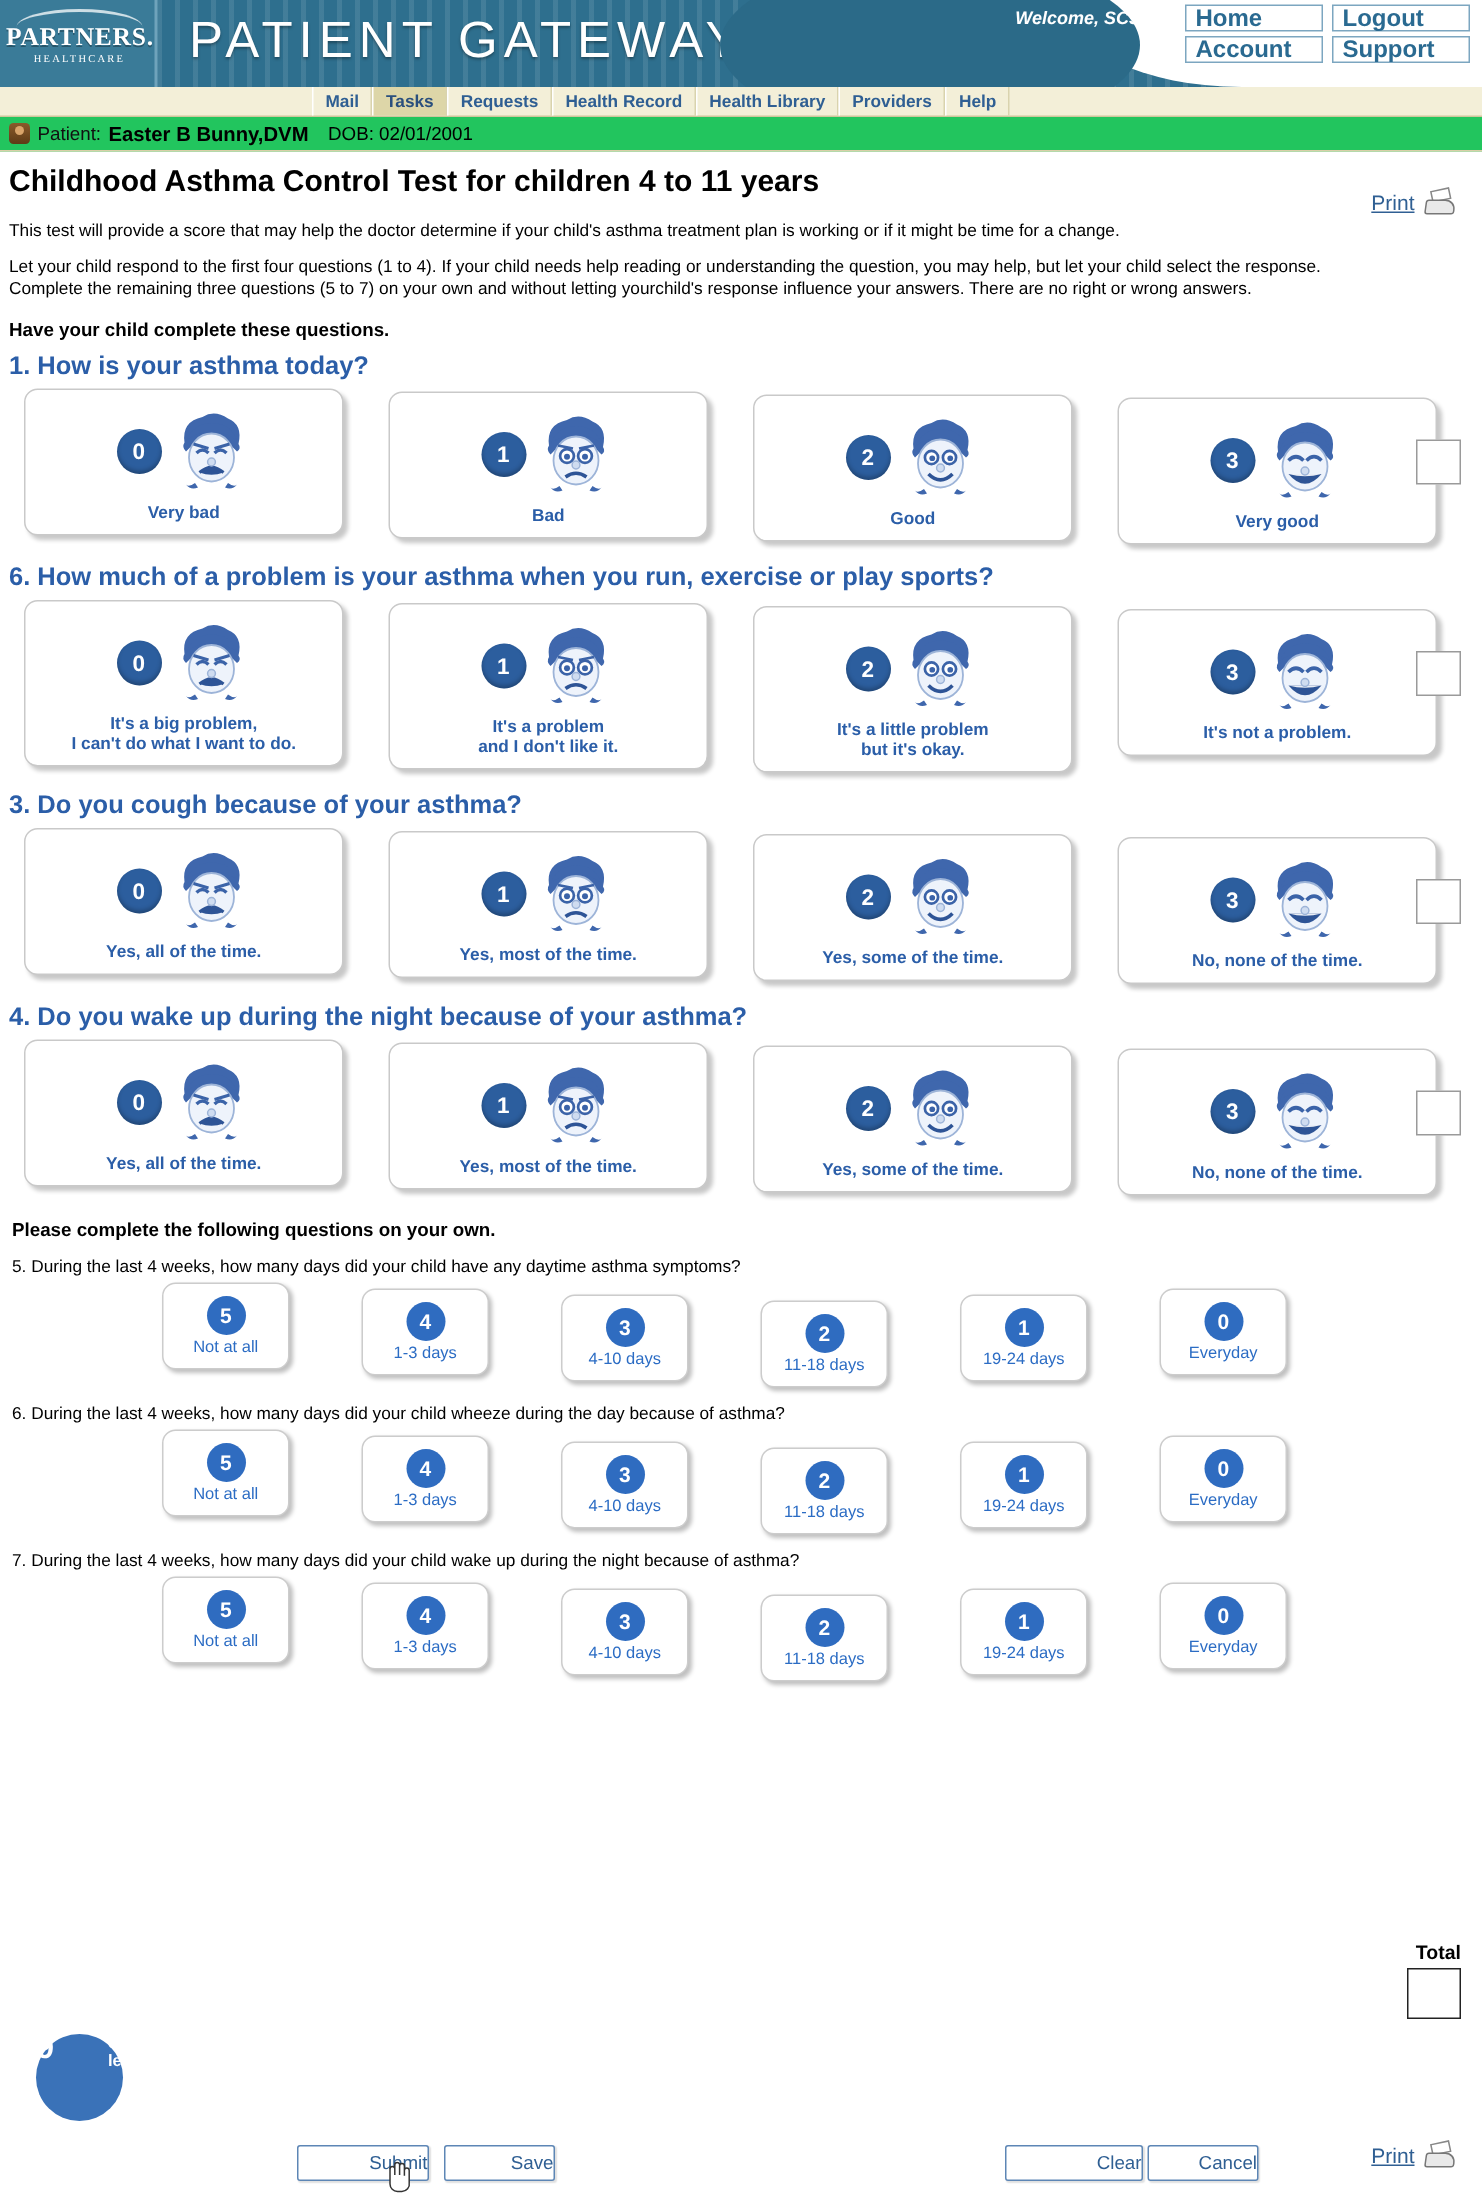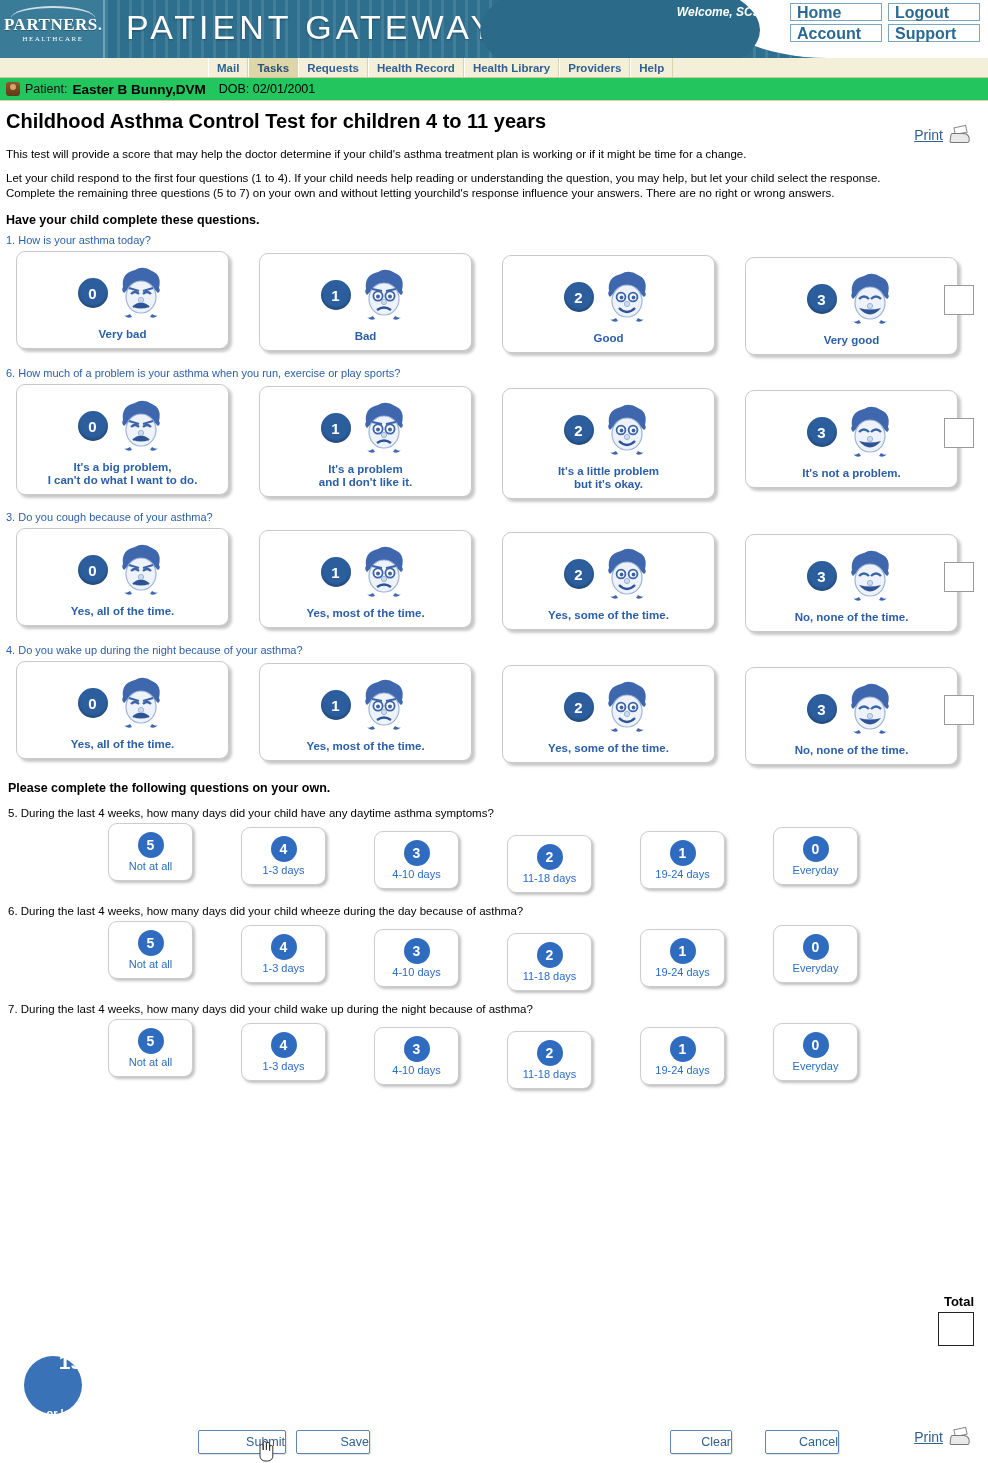--- a/index.html
+++ b/index.html
@@ -157,21 +157,21 @@
   #print-bottom{ right:14px; top:1428px; }
 
   
   #intro{ margin:14px 6px 0 6px; font-size:11.5px; line-height:15px; }
   #intro p{ margin:0 0 9px 0; }
   .bold-head{ font-weight:bold; font-size:12px; margin:0 0 4px 0; }
   .strong-line{ font-weight:bold; font-size:12.5px; margin:12px 0 4px 0; }
 
   
   .q-label{
-    color:#2b5ea8; font-weight:normal; font-size:11px;
+    color:#2b5ea8; font-weight:bold; font-size:17px;
     margin:0 0 5px 6px;
   }
   .q-row{
     position:relative;
     display:flex; align-items:flex-start;
     margin:0 0 0 16px;
   }
   .face-card{
     position:relative;
     background:#ffffff;
@@ -248,42 +248,42 @@
 
   
   #score-wrap{
     position:absolute; left:24px; top:1356px;
     display:flex; align-items:center; gap:12px;
     width:950px;
   }
   #score-badge{
     width:58px;height:58px;border-radius:50%;
     background:#3a72b8; color:#fff;
-    display:flex;flex-direction:column;align-items:flex-end;justify-content:center;
+    display:flex;align-items:flex-start;justify-content:center;
     flex:0 0 auto;
     gap:36px;
   }
   #score-num{ font-size:21px;font-weight:bold;line-height:19px;}
   #score-sub{ font-size:11px;font-weight:bold;line-height:12px;}
   #score-text{ font-size:11.5px; color:#000; }
 
   
   #btnbar{ position:absolute; left:0; top:1430px; width:988px; height:30px;}
   .btn{
     position:absolute;
     border:1px solid #5d86b5; background:#ffffff;
     color:#2f5f93; font-size:12.5px;
     border-radius:2px;
     padding:4px 0; text-align:right;
     cursor:pointer;
     box-shadow:1px 1px 1px rgba(0,0,0,.12);
   }
   #btn-submit{ left:198px; width:88px; }
   #btn-save  { left:296px; width:74px; }
-  #btn-clear { left:670px; width:62px; }
+  #btn-clear { left:670px; width:92px; }
   #btn-cancel{ left:765px; width:74px; }
   #cursor-hand{
     position:absolute; left:258px; top:1441px; width:18px;height:22px;
     pointer-events:none;
   }
 </style>
 </head>
 <body>
 
 <div id="banner">

